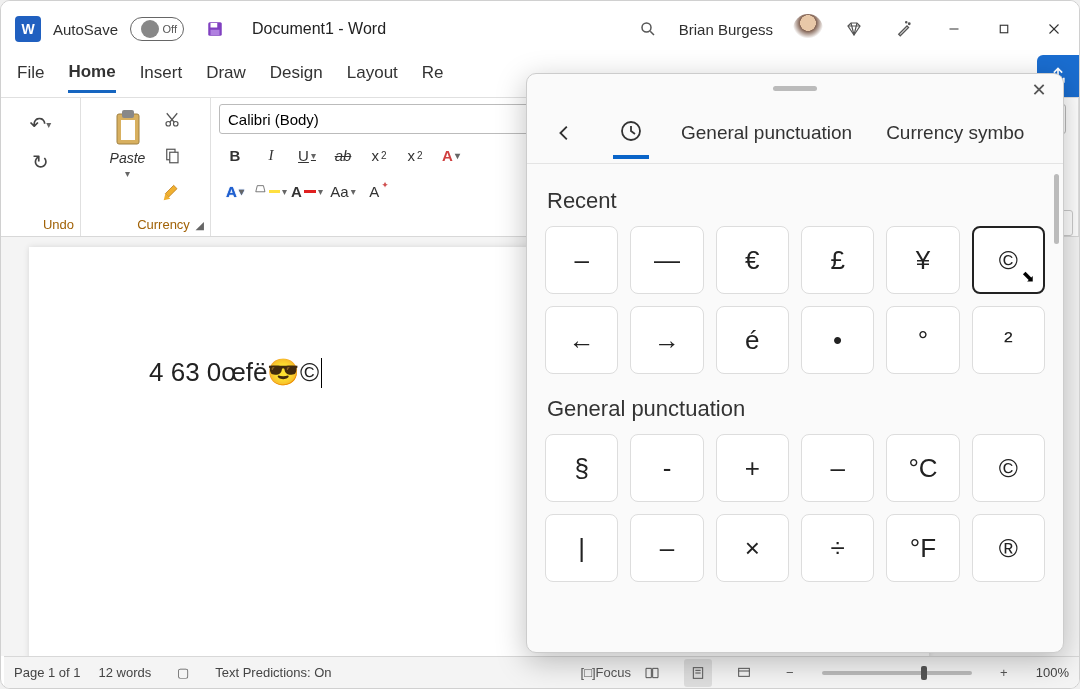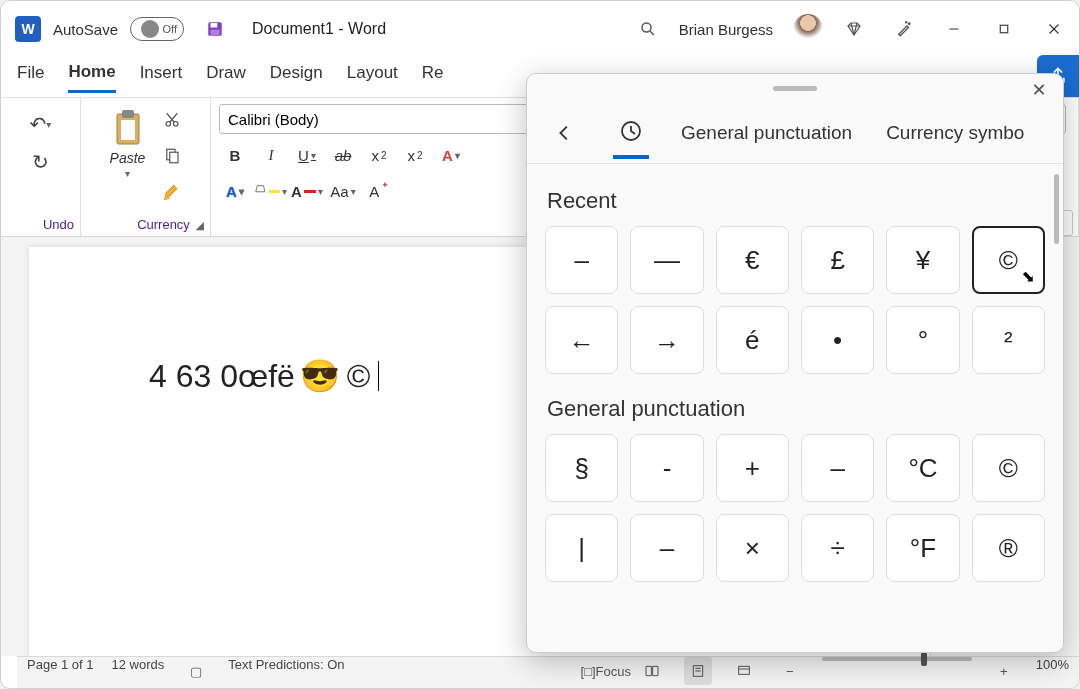--- a/index.html
+++ b/index.html
@@ -20,21 +20,21 @@
   .user-name{font-size:15px;color:#303030;margin-right:8px;}
   .avatar{width:30px;height:30px;border-radius:50%;background:radial-gradient(circle at 50% 30%, #e8c8a8 30%, #806050 31%,#fff 60%); overflow:hidden;}
   
   .tabsbar{height:40px;display:flex;align-items:center;padding-left:16px;gap:24px;position:relative;}
   .tab{font-size:17px;color:#333;padding-bottom:8px;cursor:pointer;}
   .tab.active{font-weight:600;border-bottom:3px solid #1665c0;}
   .share-btn{position:absolute;right:0;bottom:0;width:42px;height:42px;background:#1a6dd0;display:flex;align-items:center;justify-content:center;border-top-left-radius:6px;}
   
   .ribbon{height:140px;background:#fff;border-top:1px solid #e0e0e0;border-bottom:1px solid #d8d8d8;display:flex;position:relative;}
   .rgroup{border-right:1px solid #e0e0e0;display:flex;flex-direction:column;align-items:center;justify-content:space-between;padding:6px 8px 2px;}
-  .rgroup-label{font-size:13px;color:#4c1d95;padding:4px 0 2px;margin-left:36px;}
+  .rgroup-label{font-size:13px;color:#a16207;padding:4px 0 2px;margin-left:36px;}
   .rgroup-body{flex:1;display:flex;align-items:flex-start;gap:6px;}
   .undo-body{flex-direction:column;gap:10px;justify-content:flex-start;padding-top:6px;}
   .rb-btn{width:30px;height:28px;display:flex;align-items:center;justify-content:center;color:#444;cursor:pointer;border-radius:3px;}
   .paste-big{display:flex;flex-direction:column;align-items:center;gap:2px;cursor:pointer;padding:4px 6px;}
   .paste-big svg{width:34px;height:40px;}
   .paste-big-label{font-size:14px;color:#333;font-style:italic;}
   .clip-side{display:flex;flex-direction:column;gap:8px;padding-top:2px;}
   .font-group{flex:1;min-width:280px;}
   .font-rows{display:flex;flex-direction:column;gap:6px;width:100%;padding-right:4px;}
   .font-row{display:flex;align-items:center;gap:4px;}
@@ -43,24 +43,24 @@
   .fmt{width:32px;height:30px;display:flex;align-items:center;justify-content:center;font-size:15px;color:#333;cursor:pointer;gap:2px;border-radius:3px;}
   .bold{font-weight:bold;} .ital{font-style:italic;font-family:serif;} .under{text-decoration:underline;}
   .strike{text-decoration:line-through;font-style:italic;}
   .dlg-launch{position:absolute;right:6px;bottom:4px;font-size:11px;color:#666;}
   .font-color-box{width:14px;height:3px;display:block;}
   .ribbon-expand{position:absolute;right:6px;top:112px;width:30px;height:26px;border:1px solid #ccc;border-radius:3px;display:flex;align-items:center;justify-content:center;background:#fff;cursor:pointer;}
   
   .doc-area{position:absolute;left:0;right:0;top:236px;bottom:32px;background:#f4f4f4;overflow:hidden;}
   .page{position:absolute;left:28px;top:10px;width:900px;height:560px;background:#fff;box-shadow:0 0 6px rgba(0,0,0,0.12);padding:110px 120px;}
   .doc-heading{font-size:23px;color:#2060c0;font-weight:400;margin-bottom:28px;}
-  .doc-line{font-size:32px;color:#222;display:flex;align-items:center;gap:6px;}
+  .doc-line{font-size:26px;color:#222;display:flex;align-items:center;gap:0;}
   .cursor{display:inline-block;width:1px;height:30px;background:#000;vertical-align:middle;margin-left:2px;}
   
-  .statusbar{position:absolute;left:16px;right:0;bottom:0;height:32px;background:#f4f4f4;border-top:1px solid #d8d8d8;display:flex;font-size:13px;color:#444;padding:0 10px;gap:18px;}
+  .statusbar{position:absolute;left:3px;right:0;bottom:0;height:32px;background:#f4f4f4;border-top:1px solid #d8d8d8;display:flex;align-items:center;font-size:13px;color:#444;padding:0 10px;gap:18px;}
   .status-spacer{flex:1;}
   .zoom-slider{width:150px;height:4px;background:#bbb;position:relative;border-radius:2px;}
   .zoom-thumb{position:absolute;left:66%;top:-5px;width:6px;height:14px;background:#555;border-radius:2px;}
   .view-btn{width:28px;height:28px;display:flex;align-items:center;justify-content:center;color:#555;cursor:pointer;border-radius:3px;}
   .view-btn.active{background:#ddd;}
   
   .sym-panel{position:absolute;left:525px;top:72px;width:538px;height:580px;background:#fafafa;border:1px solid #ccc;border-radius:10px;box-shadow:0 8px 30px rgba(0,0,0,0.25);display:flex;flex-direction:column;overflow:hidden;z-index:50;}
   .sym-head{height:28px;display:flex;align-items:center;justify-content:center;position:relative;}
   .sym-drag{width:44px;height:5px;background:#bbb;border-radius:3px;}
   .sym-close{position:absolute;right:10px;top:2px;width:28px;height:28px;display:flex;align-items:center;justify-content:center;cursor:pointer;font-size:18px;color:#555;border-radius:4px;}

